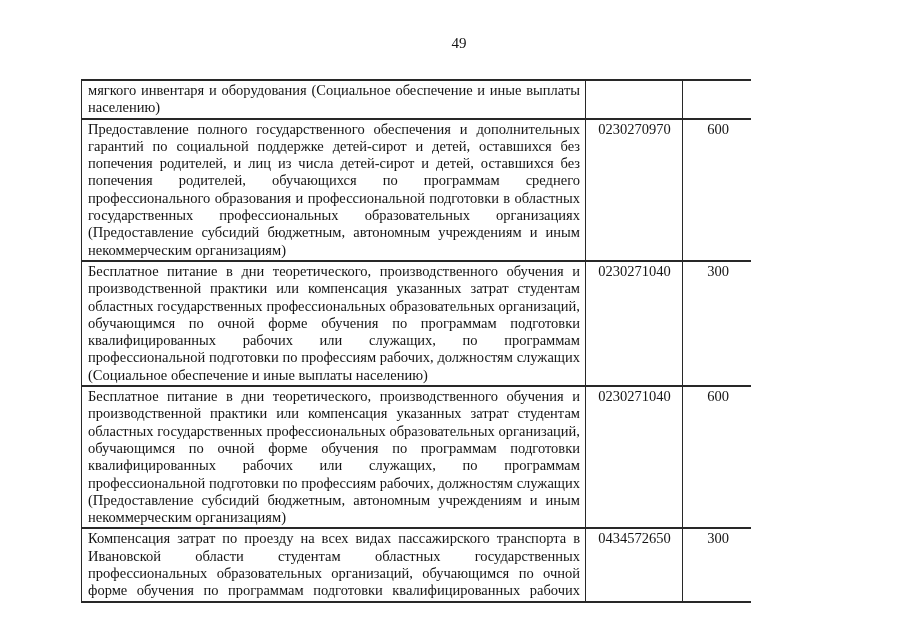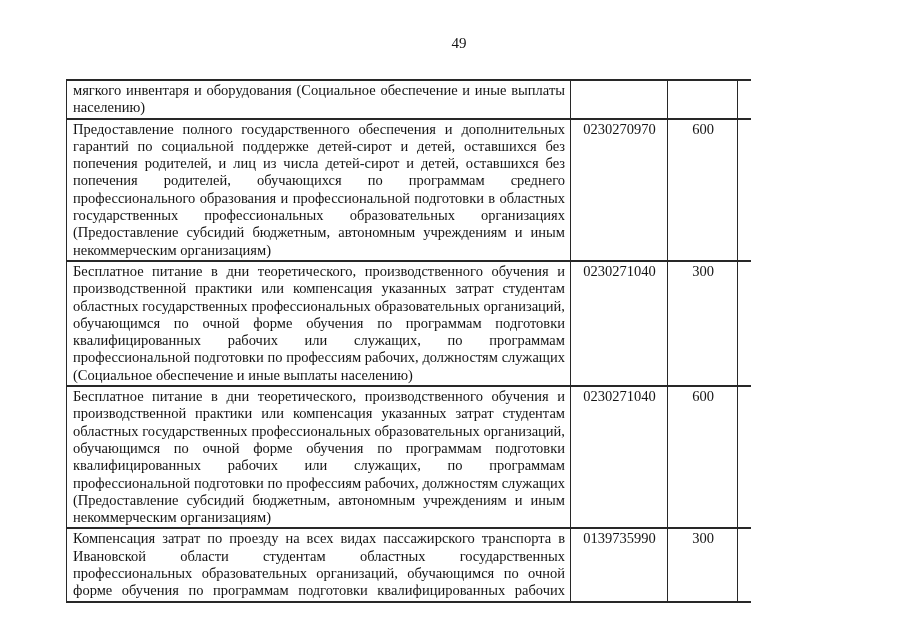--- a/index.html
+++ b/index.html
@@ -21,21 +21,21 @@
     top: 35px;
     left: 66px;
     width: 786px;
     text-align: center;
     font-size: 15px;
     line-height: 17px;
   }
   table.budget {
     position: absolute;
     top: 79px;
-    left: 66px;
+    left: 81px;
     width: 786px;
     border-collapse: collapse;
     table-layout: fixed;
   }
   table.budget td {
     border-left: 1px solid #282828;
     border-right: 1px solid #282828;
     border-top: 2px solid #282828;
     border-bottom: 2px solid #282828;
     vertical-align: top;
@@ -97,20 +97,20 @@
         <td class="cell-amount">22645000,00</td>
       </tr>
       <tr class="r4">
         <td class="cell-name">Бесплатное питание в дни теоретического, производственного обучения и производственной практики или компенсация указанных затрат студентам областных государственных профессиональных образовательных организаций, обучающимся по очной форме обучения по программам подготовки квалифицированных рабочих или служащих, по программам профессиональной подготовки по профессиям рабочих, должностям служащих (Предоставление субсидий бюджетным, автономным учреждениям и иным некоммерческим организациям)</td>
         <td class="cell-code">0230271040</td>
         <td class="cell-group">600</td>
         <td class="cell-amount">16499000,00</td>
       </tr>
       <tr class="r5">
         <td class="cell-name continued">Компенсация затрат по проезду на всех видах пассажирского транспорта в Ивановской области студентам областных государственных профессиональных образовательных организаций, обучающимся по очной форме обучения по программам подготовки квалифицированных рабочих</td>
-        <td class="cell-code">0139735990</td>
+        <td class="cell-code">0434572650</td>
         <td class="cell-group">300</td>
         <td class="cell-amount">2247091,66</td>
       </tr>
     </tbody>
   </table>
 
 </div>
 
 </body></html>

